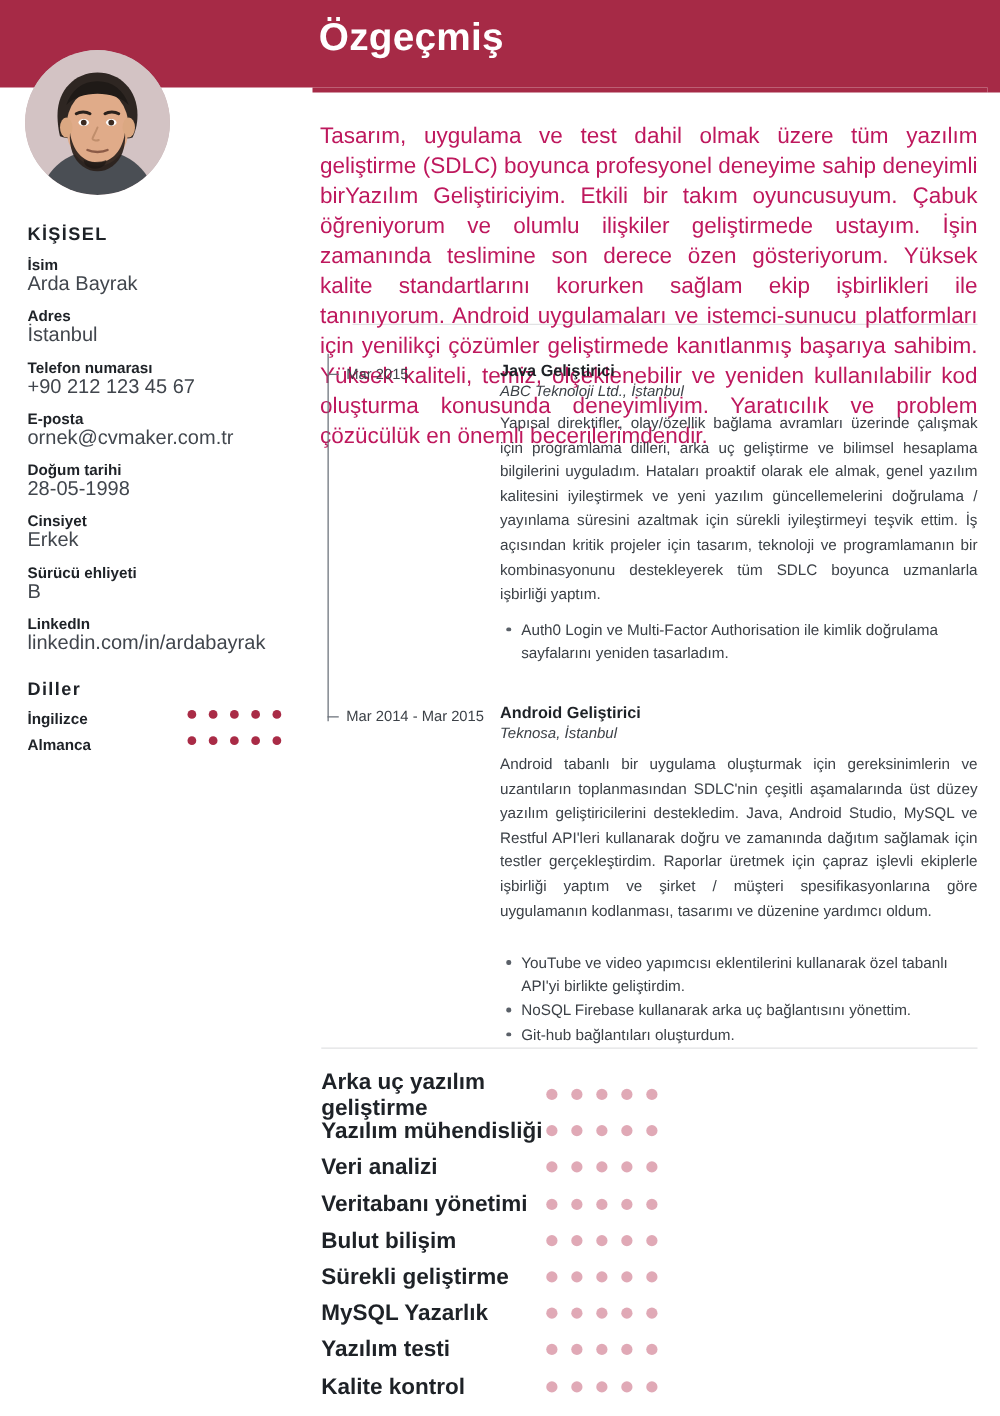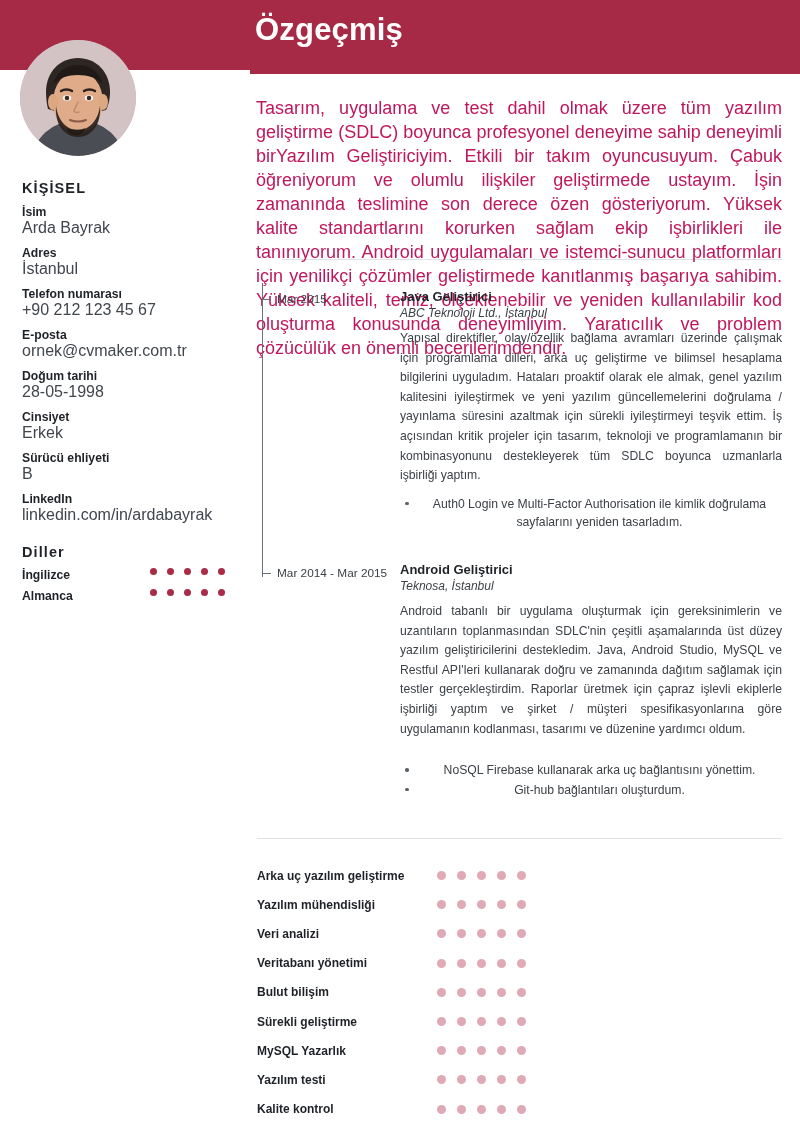--- a/index.html
+++ b/index.html
@@ -167,21 +167,20 @@
   .job-desc {
     font-size: 12.2px;
     line-height: 19.6px;
     color: #3c4147;
     text-align: justify;
   }
   .job-bullets {
     margin: 9px 0 0 0;
     padding-left: 17px;
     list-style: none;
-    text-align: center;
   }
   .job-bullets li {
     font-size: 12.2px;
     line-height: 18.6px;
     color: #3c4147;
     position: relative;
     margin-bottom: 1px;
   }
   .job-bullets li::before {
     content: "";
@@ -197,21 +196,21 @@
     position: absolute;
     left: 257px; top: 861px;
     width: 525px;
   }
   .skill-row {
     display: flex;
     align-items: center;
     height: 29.2px;
   }
   .skill-name {
-    font-size: 12px;
+    font-size: 18px;
     font-weight: bold;
     color: #1e2227;
     width: 180px;
   }
   .skill-dots { display: flex; align-items: center; }
   .skill-dots .dot {
     width: 9px; height: 9px;
     border-radius: 50%;
     background: #E0A9B6;
     margin-right: 11px;
@@ -335,20 +334,21 @@
     </div>
   </div>
 
   <div class="job">
     <div class="job-date" style="left:277px; top:566px;">Mar 2014 - Mar 2015</div>
     <div class="job-body" style="top:562px;">
       <div class="job-title">Android Geliştirici</div>
       <div class="job-company">Teknosa, İstanbul</div>
       <div class="job-desc">Android tabanlı bir uygulama oluşturmak için gereksinimlerin ve uzantıların toplanmasından SDLC'nin çeşitli aşamalarında üst düzey yazılım geliştiricilerini destekledim. Java, Android Studio, MySQL ve Restful API'leri kullanarak doğru ve zamanında dağıtım sağlamak için testler gerçekleştirdim. Raporlar üretmek için çapraz işlevli ekiplerle işbirliği yaptım ve şirket / müşteri spesifikasyonlarına göre uygulamanın kodlanması, tasarımı ve düzenine yardımcı oldum.</div>
       <ul class="job-bullets" style="margin-top:22px;">
+        <li>YouTube ve video yapımcısı eklentilerini kullanarak özel tabanlı API'yi birlikte geliştirdim.</li>
         <li>NoSQL Firebase kullanarak arka uç bağlantısını yönettim.</li>
         <li>Git-hub bağlantıları oluşturdum.</li>
       </ul>
     </div>
   </div>
 
   <div class="divider skills"></div>
 
   <div class="skills">
     <div class="skill-row">

